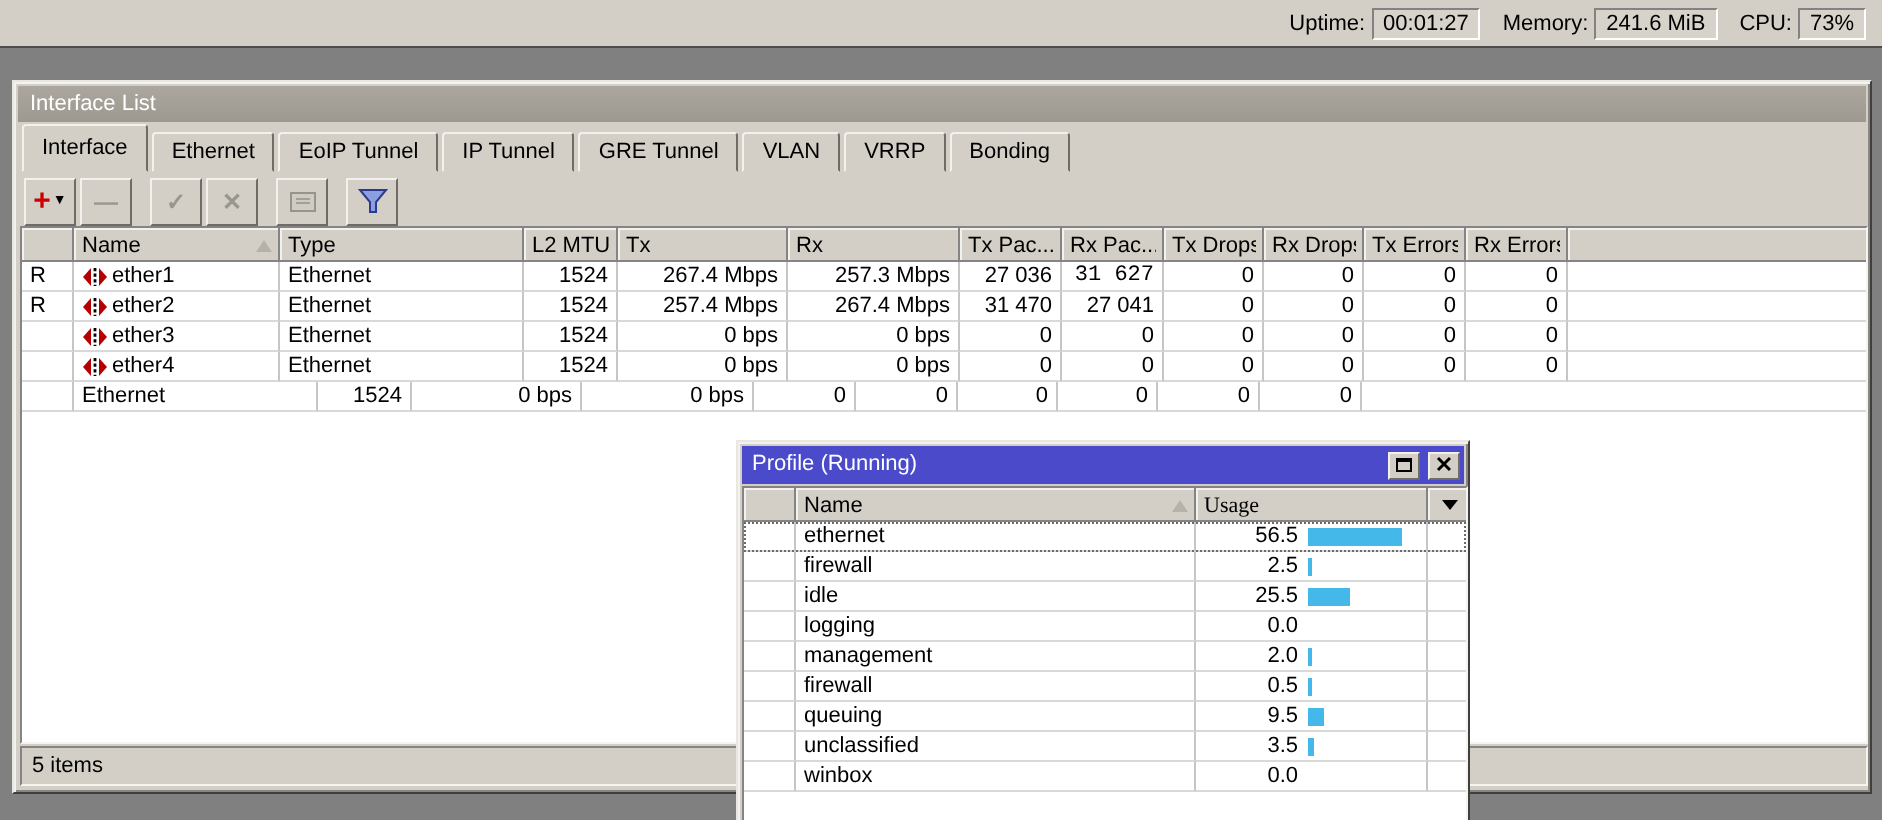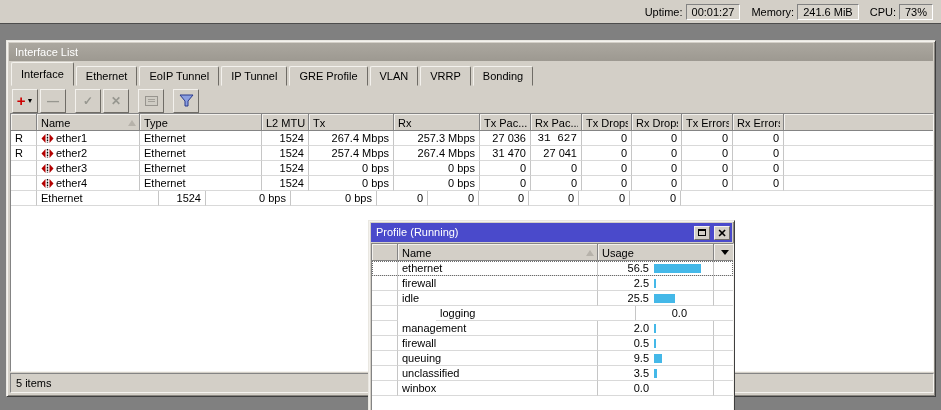--- a/index.html
+++ b/index.html
@@ -98,21 +98,21 @@
   <div class="win iface-window">
     <div class="iface-title">
       <span>Interface List</span>
     </div>
 
     <div class="tabs" id="iface-tabs">
         <div class="tab active">Interface</div>
         <div class="tab">Ethernet</div>
         <div class="tab">EoIP Tunnel</div>
         <div class="tab">IP Tunnel</div>
-        <div class="tab">GRE Profile</div>
+        <div class="tab">GRE Tunnel</div>
         <div class="tab">VLAN</div>
         <div class="tab">VRRP</div>
         <div class="tab">Bonding</div>
       </div>
 
     <div class="toolbar" id="iface-toolbar">
       <button class="tbtn">
         <span class="glyph-plus">+</span>
         <span class="glyph-dd">▼</span>
       </button>
@@ -407,21 +407,21 @@
         <span class="close-glyph">✕</span>
       </button>
     </div>
     <div class="gridbox profile-grid">
       <div class="hdr-row" id="profile-hdr">
           <div class="hcell" style="width: 26px; flex: 0 0 26px;"></div>
           <div class="hcell" style="width: 200px; flex: 0 0 200px;">
             <span class="htext">Name</span>
             <span class="sort-asc"></span>
           </div>
-          <div class="hcell" style="width: 116px; flex: 0 0 116px;">
+          <div class="hcell" style="width: 116px; flex: 0 0 116px; font-family: Liberation Serif, serif;">
             <span class="htext">Usage</span>
           </div>
           <div class="hcell dd-hcell" style="width: 21px; flex: 0 0 21px; border-right: none;">
             <span class="dd-arrow"></span>
           </div>
         </div>
       <div id="profile-body">
           <div class="drow prow selected">
             <div class="dcell" style="flex: 0 0 26px; width: 26px;"></div>
             <div class="dcell" style="flex: 0 0 200px; width: 200px;">
@@ -450,21 +450,21 @@
               <span>idle</span>
             </div>
             <div class="dcell usage-cell" style="flex: 0 0 116px; width: 116px; padding: 0px;">
               <span class="usage-num">25.5</span>
               <span class="usage-bar" style="width: 21px; background: rgb(68, 184, 232);"></span>
             </div>
             <div class="dcell" style="flex: 0 0 21px; width: 21px; border-right: none;"></div>
           </div>
           <div class="drow prow">
             <div class="dcell" style="flex: 0 0 26px; width: 26px;"></div>
-            <div class="dcell" style="flex: 0 0 200px; width: 200px; margin-left: 38px;">
+            <div class="dcell" style="flex: 0 0 200px; width: 200px;">
               <span>logging</span>
             </div>
             <div class="dcell usage-cell" style="flex: 0 0 116px; width: 116px; padding: 0px;">
               <span class="usage-num">0.0</span>
             </div>
             <div class="dcell" style="flex: 0 0 21px; width: 21px; border-right: none;"></div>
           </div>
           <div class="drow prow">
             <div class="dcell" style="flex: 0 0 26px; width: 26px;"></div>
             <div class="dcell" style="flex: 0 0 200px; width: 200px;">

